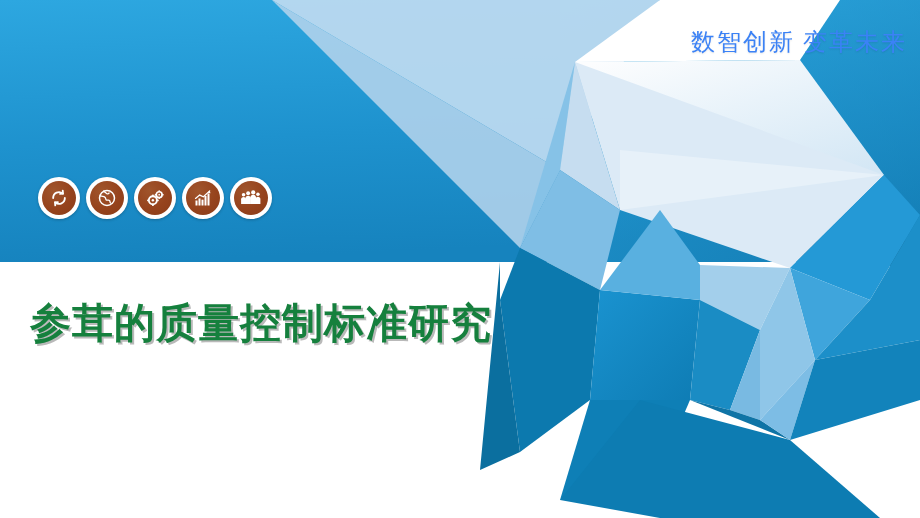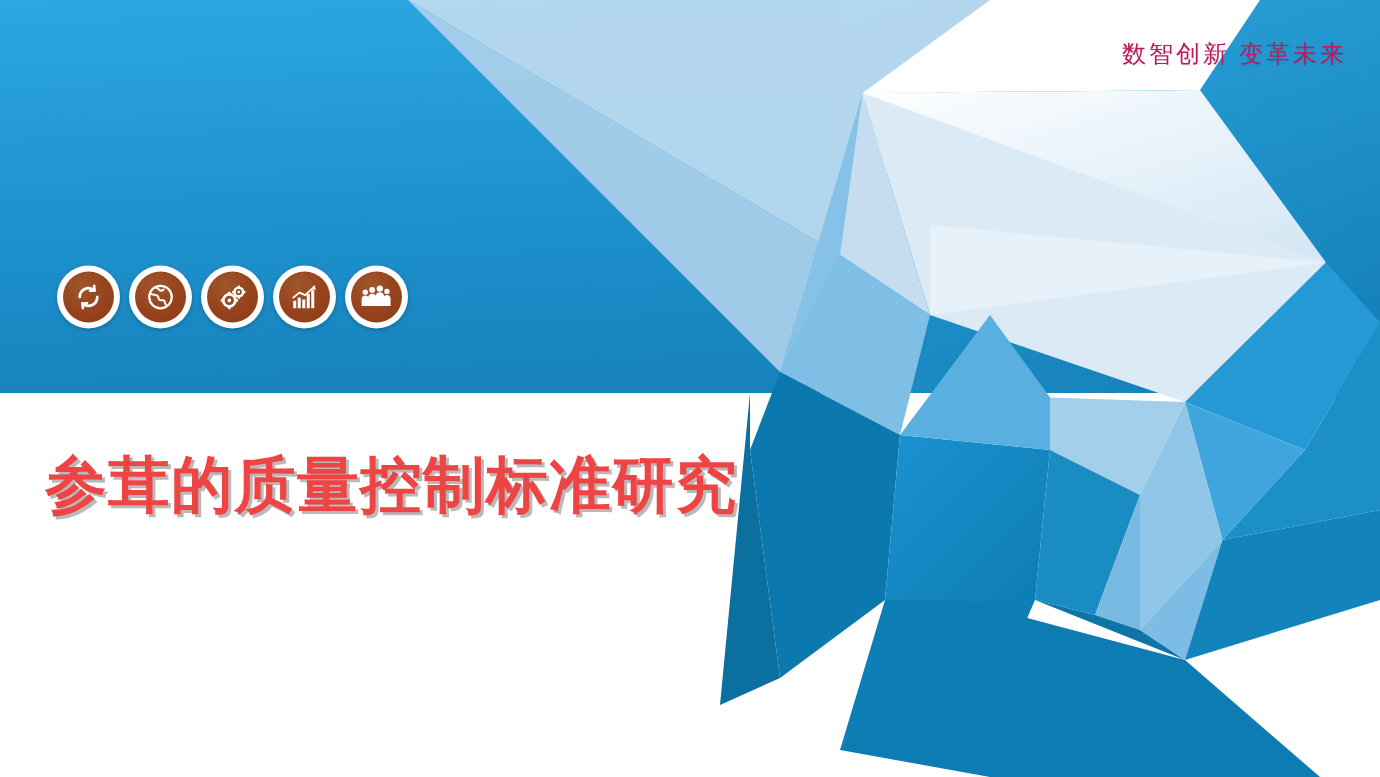--- a/index.html
+++ b/index.html
@@ -22,26 +22,26 @@
   #bg-art {
     position: absolute;
     left: 0; top: 0;
     width: 920px;
     height: 518px;
     display: block;
   }
   
   #tagline {
     position: absolute;
-    right: 22px;
+    right: 13px;
     top: 26px;
     font-family: "Liberation Serif", serif;
-    font-size: 16px;
+    font-size: 24px;
     letter-spacing: 2px;
-    color: #be185d;
+    color: #3b82f6;
     white-space: nowrap;
     text-shadow: 0 1px 2px rgba(0,0,0,0.10);
   }
   
   #icon-strip {
     position: absolute;
     left: 38px;
     top: 177px;
     display: flex;
     gap: 6px;
@@ -70,21 +70,21 @@
   }
   .icon-disc svg { display: block; }
   
   #main-title {
     position: absolute;
     left: 30px;
     top: 296px;
     font-family: Liberation Sans, sans-serif;
     font-size: 41px;
     font-weight: bold;
-    color: #ef4444;
+    color: #15803d;
     letter-spacing: 1px;
     white-space: nowrap;
     text-shadow: 2px 2px 0 rgba(128,128,128,0.55);
   }
 </style>
 </head>
 <body>
 
 <div id="slide">
 

